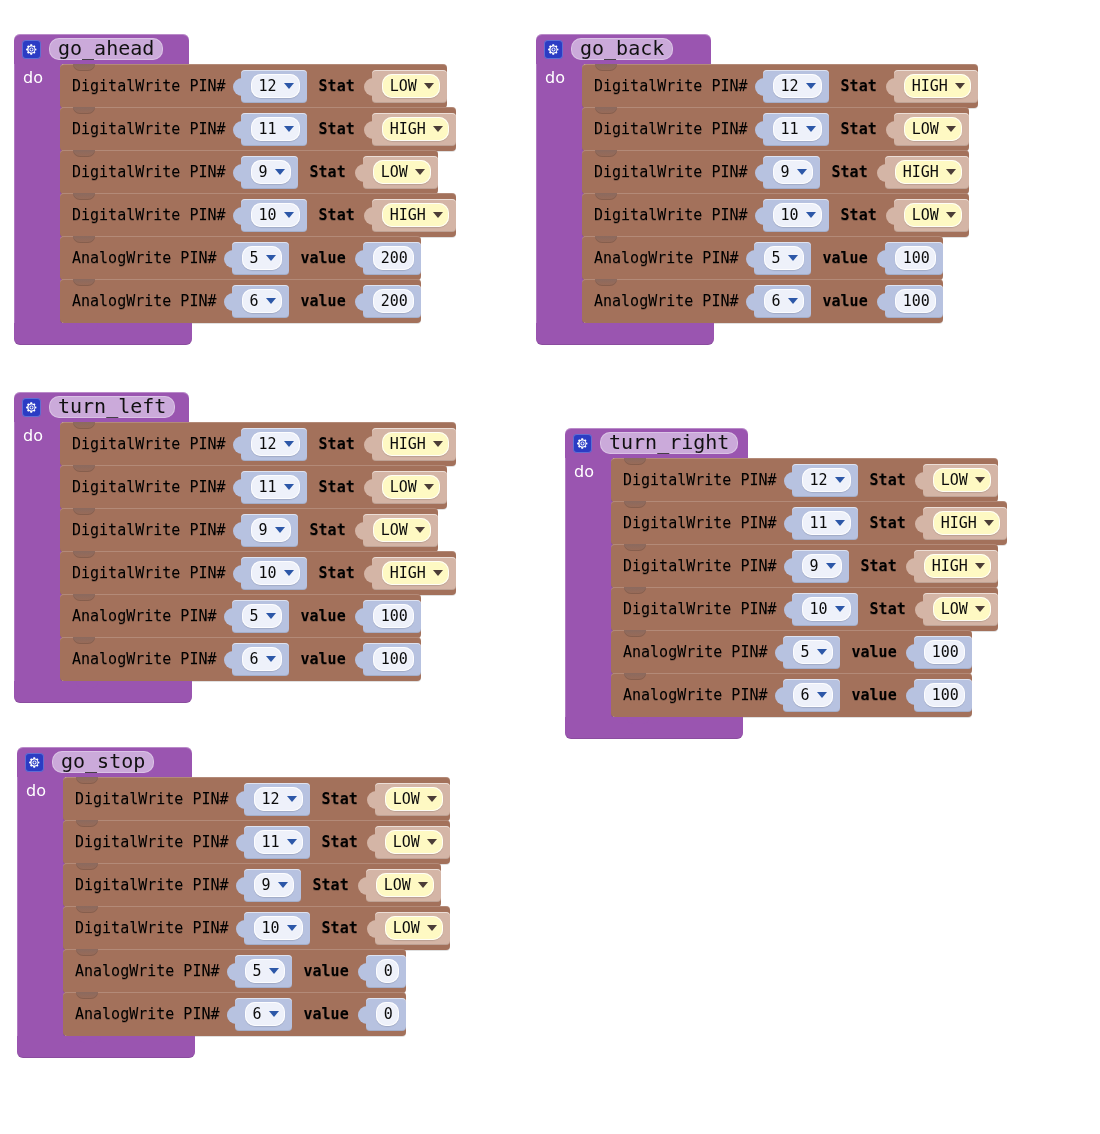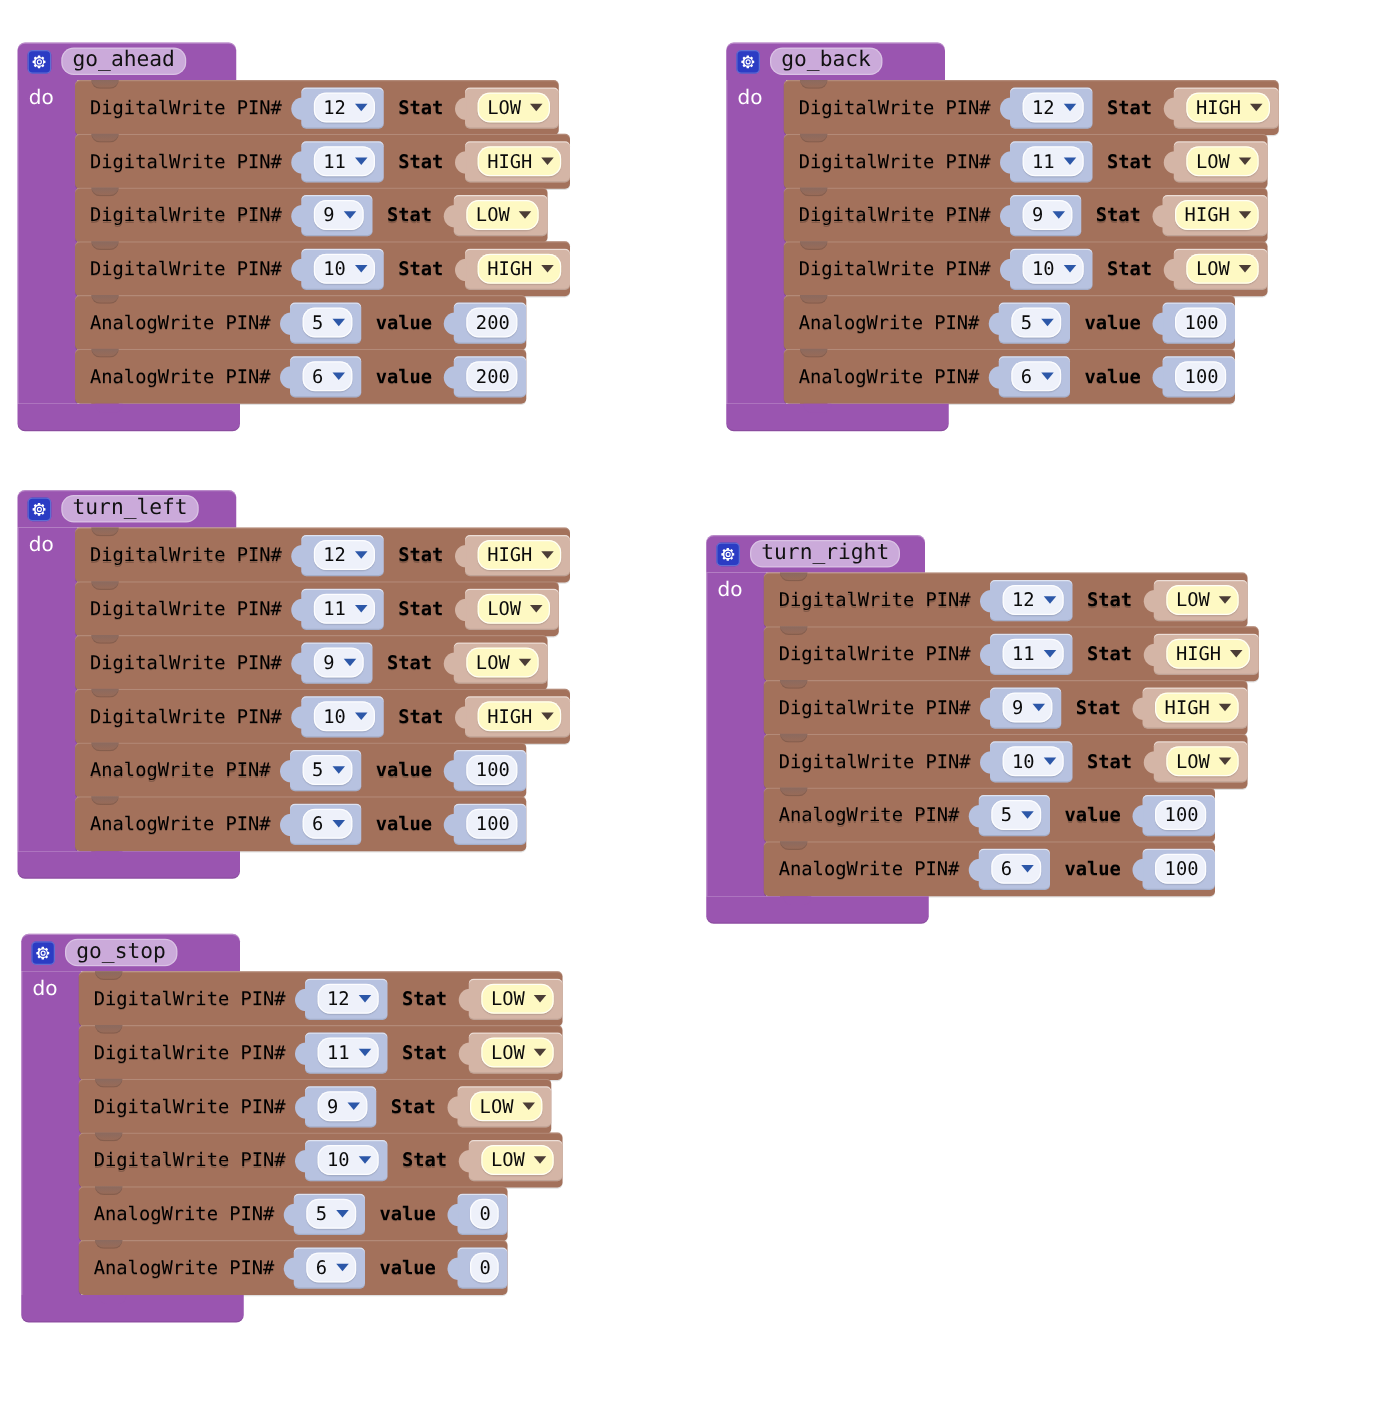--- a/index.html
+++ b/index.html
@@ -53,21 +53,21 @@
     margin-right: 8px;
     box-shadow: inset 0 0 0 1px rgba(255,255,255,.25);
   }
   .gear-icon svg { display: block; }
 
   .proc-name {
     background: #c9a8d8;
     background: #cbaada;
     border-radius: 10px;
     padding: 1px 9px 2px 9px;
-    font-size: 17px;
+    font-size: 20px;
     line-height: 19px;
     color: #111111;
     letter-spacing: 0px;
     white-space: nowrap;
     box-shadow: inset 0 0 0 1px rgba(255,255,255,.30);
   }
 
   
   .proc-body {
     position: relative;
@@ -350,21 +350,21 @@
               <span class="tab"></span>
               <span class="field">
                 <span class="ftext">200</span>
               </span>
             </span>
           </div>
         </div>
       </div>
       <div class="proc-foot"></div>
     </div>
-    <div class="proc-block" style="left: 581px; top: 34px;">
+    <div class="proc-block" style="left: 536px; top: 34px;">
       <div class="proc-head">
         <span class="gear-icon">
           <svg width="13" height="13" viewBox="0 0 24 24" aria-hidden="true">
             <path fill="#ffffff" d="M12 8.2a3.8 3.8 0 1 0 0 7.6 3.8 3.8 0 0 0 0-7.6zm0 5.9a2.1 2.1 0 1 1 0-4.2 2.1 2.1 0 0 1 0 4.2z"></path>
             <path fill="#ffffff" d="M21 13.6v-3.2l-2.3-.4a7 7 0 0 0-.7-1.7l1.3-1.9-2.2-2.2-1.9 1.3a7 7 0 0 0-1.7-.7L13.1 2.5H9.9l-.4 2.3a7 7 0 0 0-1.7.7L5.9 4.2 3.7 6.4l1.3 1.9a7 7 0 0 0-.7 1.7l-2.3.4v3.2l2.3.4c.17.6.4 1.17.7 1.7l-1.3 1.9 2.2 2.2 1.9-1.3c.53.3 1.1.53 1.7.7l.4 2.3h3.2l.4-2.3c.6-.17 1.17-.4 1.7-.7l1.9 1.3 2.2-2.2-1.3-1.9c.3-.53.53-1.1.7-1.7l2.3-.4zm-9 3.9a5.5 5.5 0 1 1 0-11 5.5 5.5 0 0 1 0 11z"></path>
           </svg>
         </span>
         <span class="proc-name">go_back</span>
       </div>
       <div class="proc-body">

